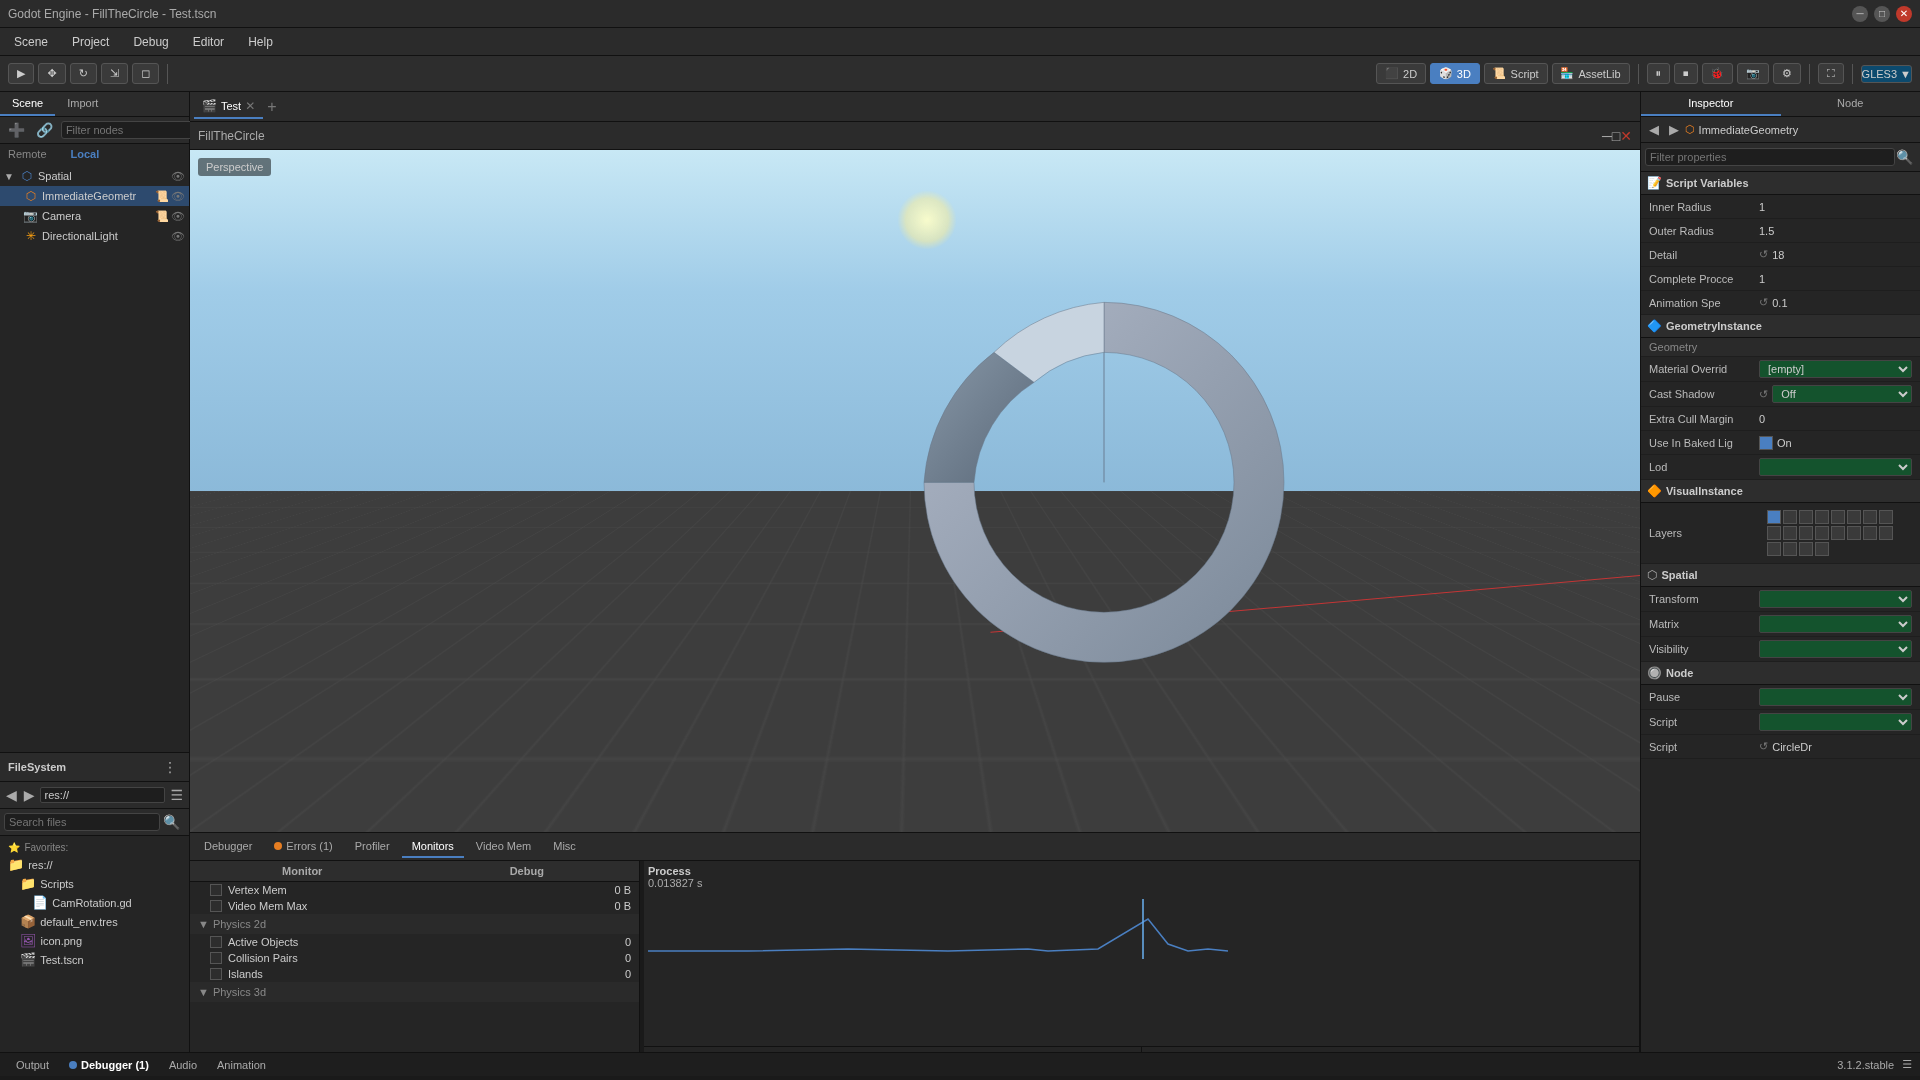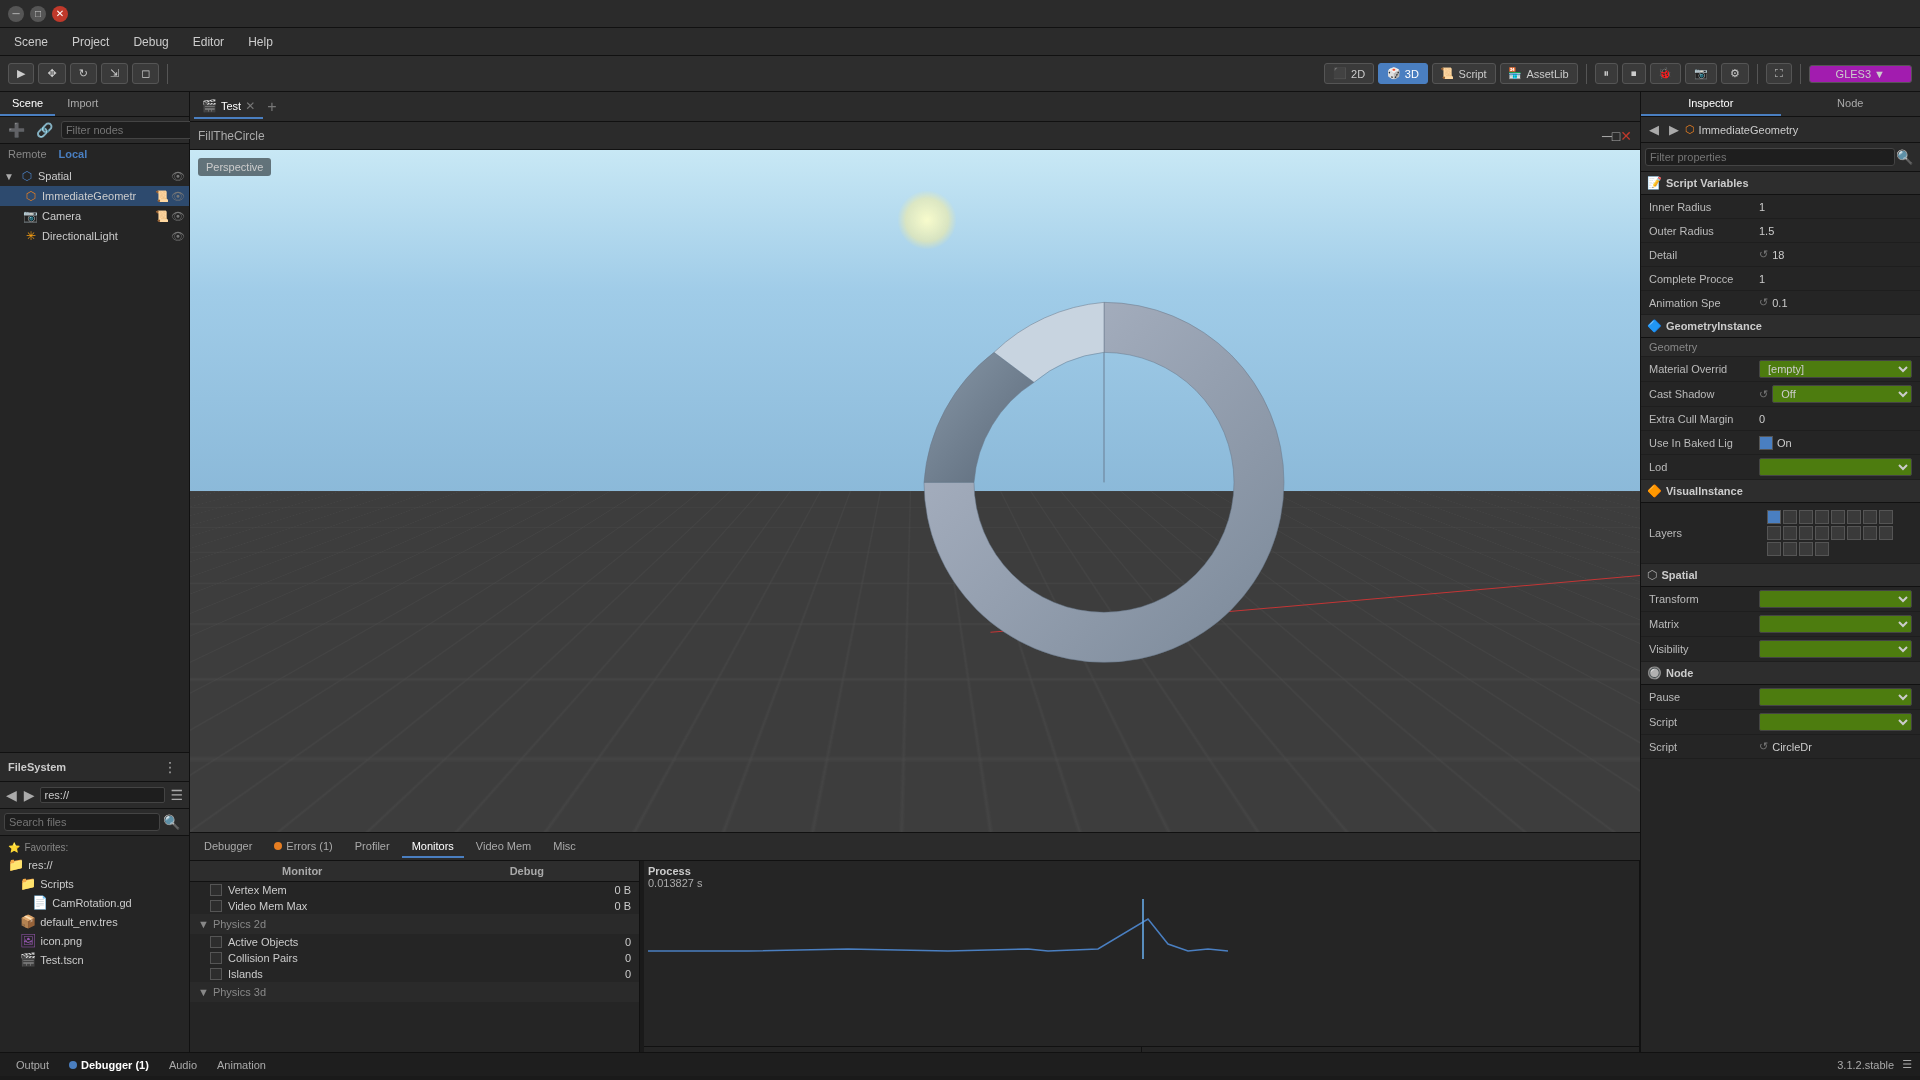--- a/index.html
+++ b/index.html
@@ -17,34 +17,34 @@
     
     .menubar { background: #2b2b2b; height: 28px; display: flex; align-items: center; padding: 0 8px; border-bottom: 1px solid #111; gap: 12px; }
     .menubar-item { color: #ccc; cursor: pointer; padding: 2px 6px; border-radius: 3px; font-size: 12px; }
 
     
     .toolbar { background: #2d2d2d; height: 36px; display: flex; align-items: center; padding: 0 8px; border-bottom: 1px solid #111; gap: 4px; }
     .toolbar-btn { background: #3a3a3a; border: 1px solid #555; color: #ccc; padding: 3px 8px; border-radius: 3px; cursor: pointer; font-size: 11px; display: flex; align-items: center; gap: 4px; }
     .toolbar-btn.active { background: #4a7fc1; border-color: #4a7fc1; color: #fff; }
     .toolbar-separator { width: 1px; height: 20px; background: #555; margin: 0 4px; }
     .toolbar-spacer { flex: 1; }
-    .gles-badge { background: #a21caf; border: 1px solid #555; color: #ccc; padding: 2px 26px; border-radius: 3px; font-size: 11px; }
+    .gles-badge { background: #0c4a6e; border: 1px solid #555; color: #ccc; padding: 2px 0; border-radius: 3px; font-size: 11px; }
 
     
     .main-layout { display: flex; height: calc(1080px - 28px - 28px - 36px - 28px); }
 
     
     .left-panel { width: 190px; background: #252525; border-right: 1px solid #111; display: flex; flex-direction: column; }
     .panel-tabs { display: flex; background: #2b2b2b; border-bottom: 1px solid #111; }
     .panel-tab { padding: 5px 12px; font-size: 11px; cursor: pointer; color: #aaa; border-bottom: 2px solid transparent; }
     .panel-tab.active { color: #fff; border-bottom: 2px solid #4a7fc1; }
     .panel-toolbar { display: flex; align-items: center; padding: 3px 4px; background: #2b2b2b; border-bottom: 1px solid #111; gap: 3px; }
     .panel-toolbar-btn { background: none; border: none; color: #aaa; cursor: pointer; padding: 2px 4px; border-radius: 2px; font-size: 14px; }
     .filter-input { flex: 1; background: #1e1e1e; border: 1px solid #444; color: #ccc; padding: 2px 4px; border-radius: 3px; font-size: 11px; }
-    .remote-local { display: flex; gap: 12px; padding: 4px 8px; font-size: 11px; align-items: flex-end; }
+    .remote-local { display: flex; gap: 24px; padding: 4px 8px; font-size: 11px; align-items: flex-end; }
     .remote-label { color: #888; }
     .local-label { color: #4a7fc1; font-weight: bold; }
 
     
     .scene-tree { flex: 1; overflow-y: auto; padding: 2px 0; }
     .tree-item { display: flex; align-items: center; padding: 2px 4px; cursor: pointer; gap: 3px; }
     .tree-item.selected { background: #2d4a6e; }
     .tree-indent { width: 16px; flex-shrink: 0; }
     .tree-arrow { color: #aaa; font-size: 10px; width: 12px; }
     .tree-icon { width: 16px; height: 16px; display: flex; align-items: center; justify-content: center; font-size: 12px; flex-shrink: 0; }
@@ -127,21 +127,21 @@
     .filter-properties { display: flex; align-items: center; padding: 4px; background: #2b2b2b; border-bottom: 1px solid #111; }
     .filter-prop-input { flex: 1; background: #1e1e1e; border: 1px solid #444; color: #ccc; padding: 2px 4px; border-radius: 3px; font-size: 11px; }
     .filter-prop-btn { background: none; border: none; color: #aaa; cursor: pointer; font-size: 14px; padding: 2px; }
 
     .section-header { display: flex; align-items: center; padding: 4px 6px; background: #2d2d2d; border-bottom: 1px solid #111; cursor: pointer; }
     .section-icon { color: #aaa; font-size: 12px; margin-right: 4px; }
     .section-title { font-size: 11px; color: #ccc; font-weight: bold; flex: 1; }
     .prop-row { display: flex; align-items: center; padding: 3px 8px; border-bottom: 1px solid #1e1e1e; min-height: 24px; }
     .prop-name { width: 110px; font-size: 11px; color: #bbb; flex-shrink: 0; }
     .prop-value { flex: 1; font-size: 11px; color: #ccc; display: flex; align-items: center; gap: 4px; }
-    .prop-dropdown { background: #4d7c0f; border: 1px solid #444; color: #ccc; padding: 1px 4px; border-radius: 2px; font-size: 11px; flex: 1; }
+    .prop-dropdown { background: #14532d; border: 1px solid #444; color: #ccc; padding: 1px 4px; border-radius: 2px; font-size: 11px; flex: 1; }
     .prop-reset-btn { color: #777; cursor: pointer; font-size: 11px; }
     .prop-checkbox { width: 14px; height: 14px; border: 1px solid #555; background: #2d2d2d; }
     .prop-checkbox.checked { background: #4a7fc1; }
 
     
     .layers-grid { display: flex; flex-wrap: wrap; gap: 2px; padding: 4px 8px; }
     .layer-cell { width: 14px; height: 14px; background: #3a3a3a; border: 1px solid #555; }
     .layer-cell.active { background: #4a7fc1; }
 
     
@@ -163,20 +163,21 @@
 
     
     ::-webkit-scrollbar { width: 8px; height: 8px; }
     ::-webkit-scrollbar-track { background: #1e1e1e; }
     ::-webkit-scrollbar-thumb { background: #444; border-radius: 4px; }
   </style>
 </head>
 <body>
 
 <div class="titlebar">
+  <span class="titlebar-title">Godot Engine - FillTheCircle - Test.tscn</span>
   <div class="titlebar-controls">
     <button class="titlebar-btn tb-min">─</button>
     <button class="titlebar-btn tb-max">□</button>
     <button class="titlebar-btn tb-close">✕</button>
   </div>
 </div>
 
 <div class="menubar">
   <span class="menubar-item">Scene</span>
   <span class="menubar-item">Project</span>

